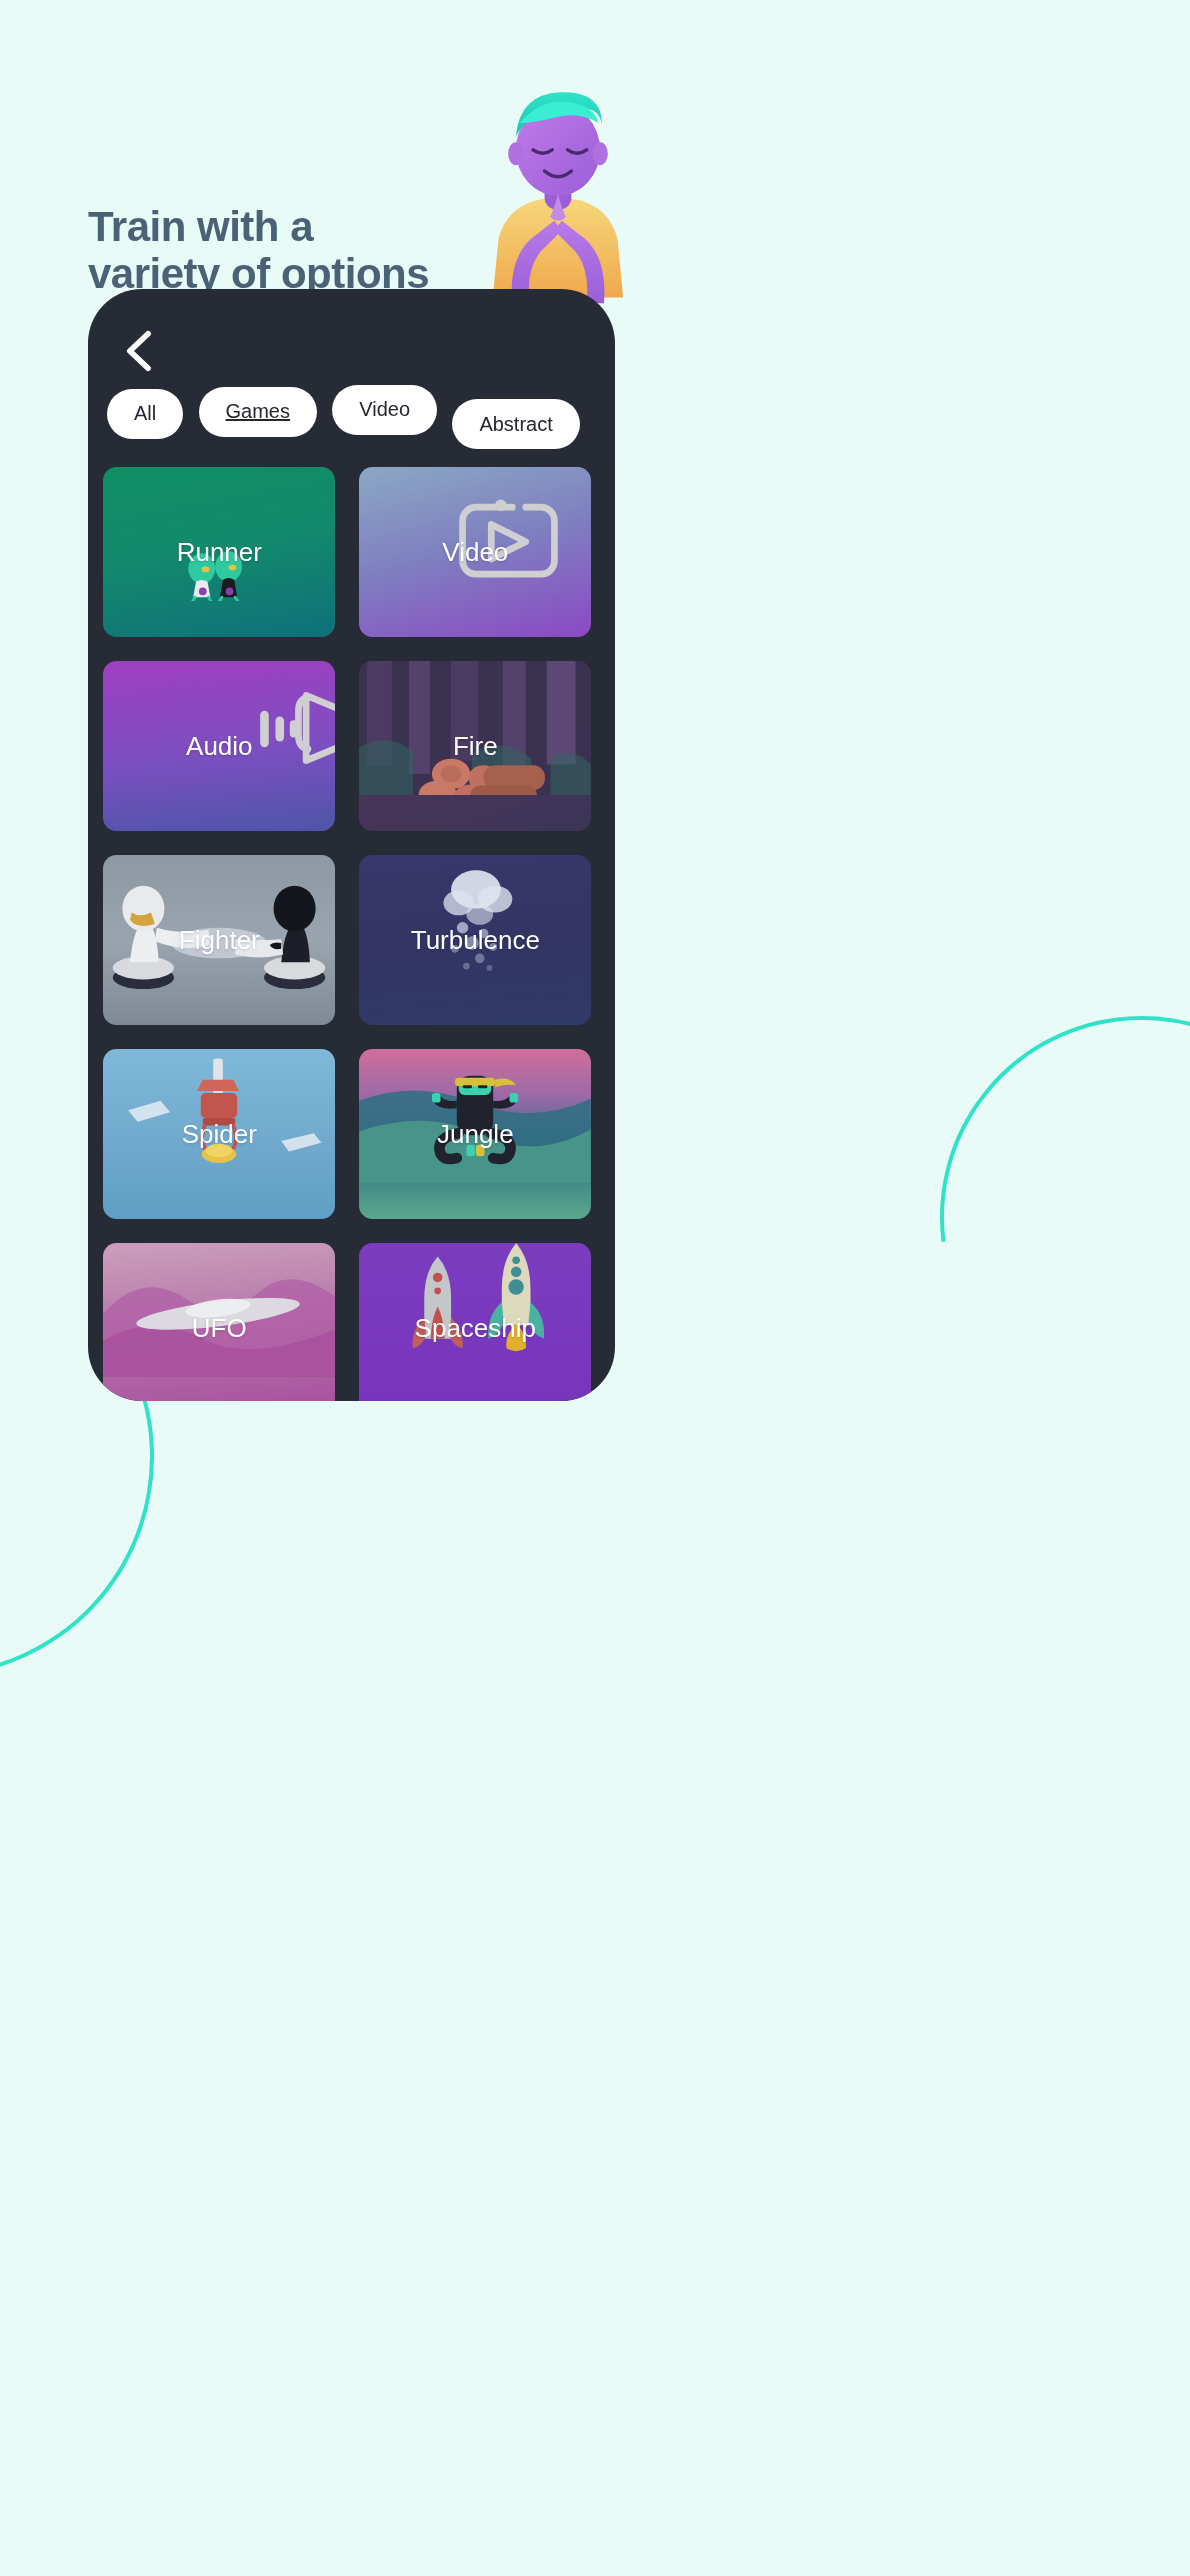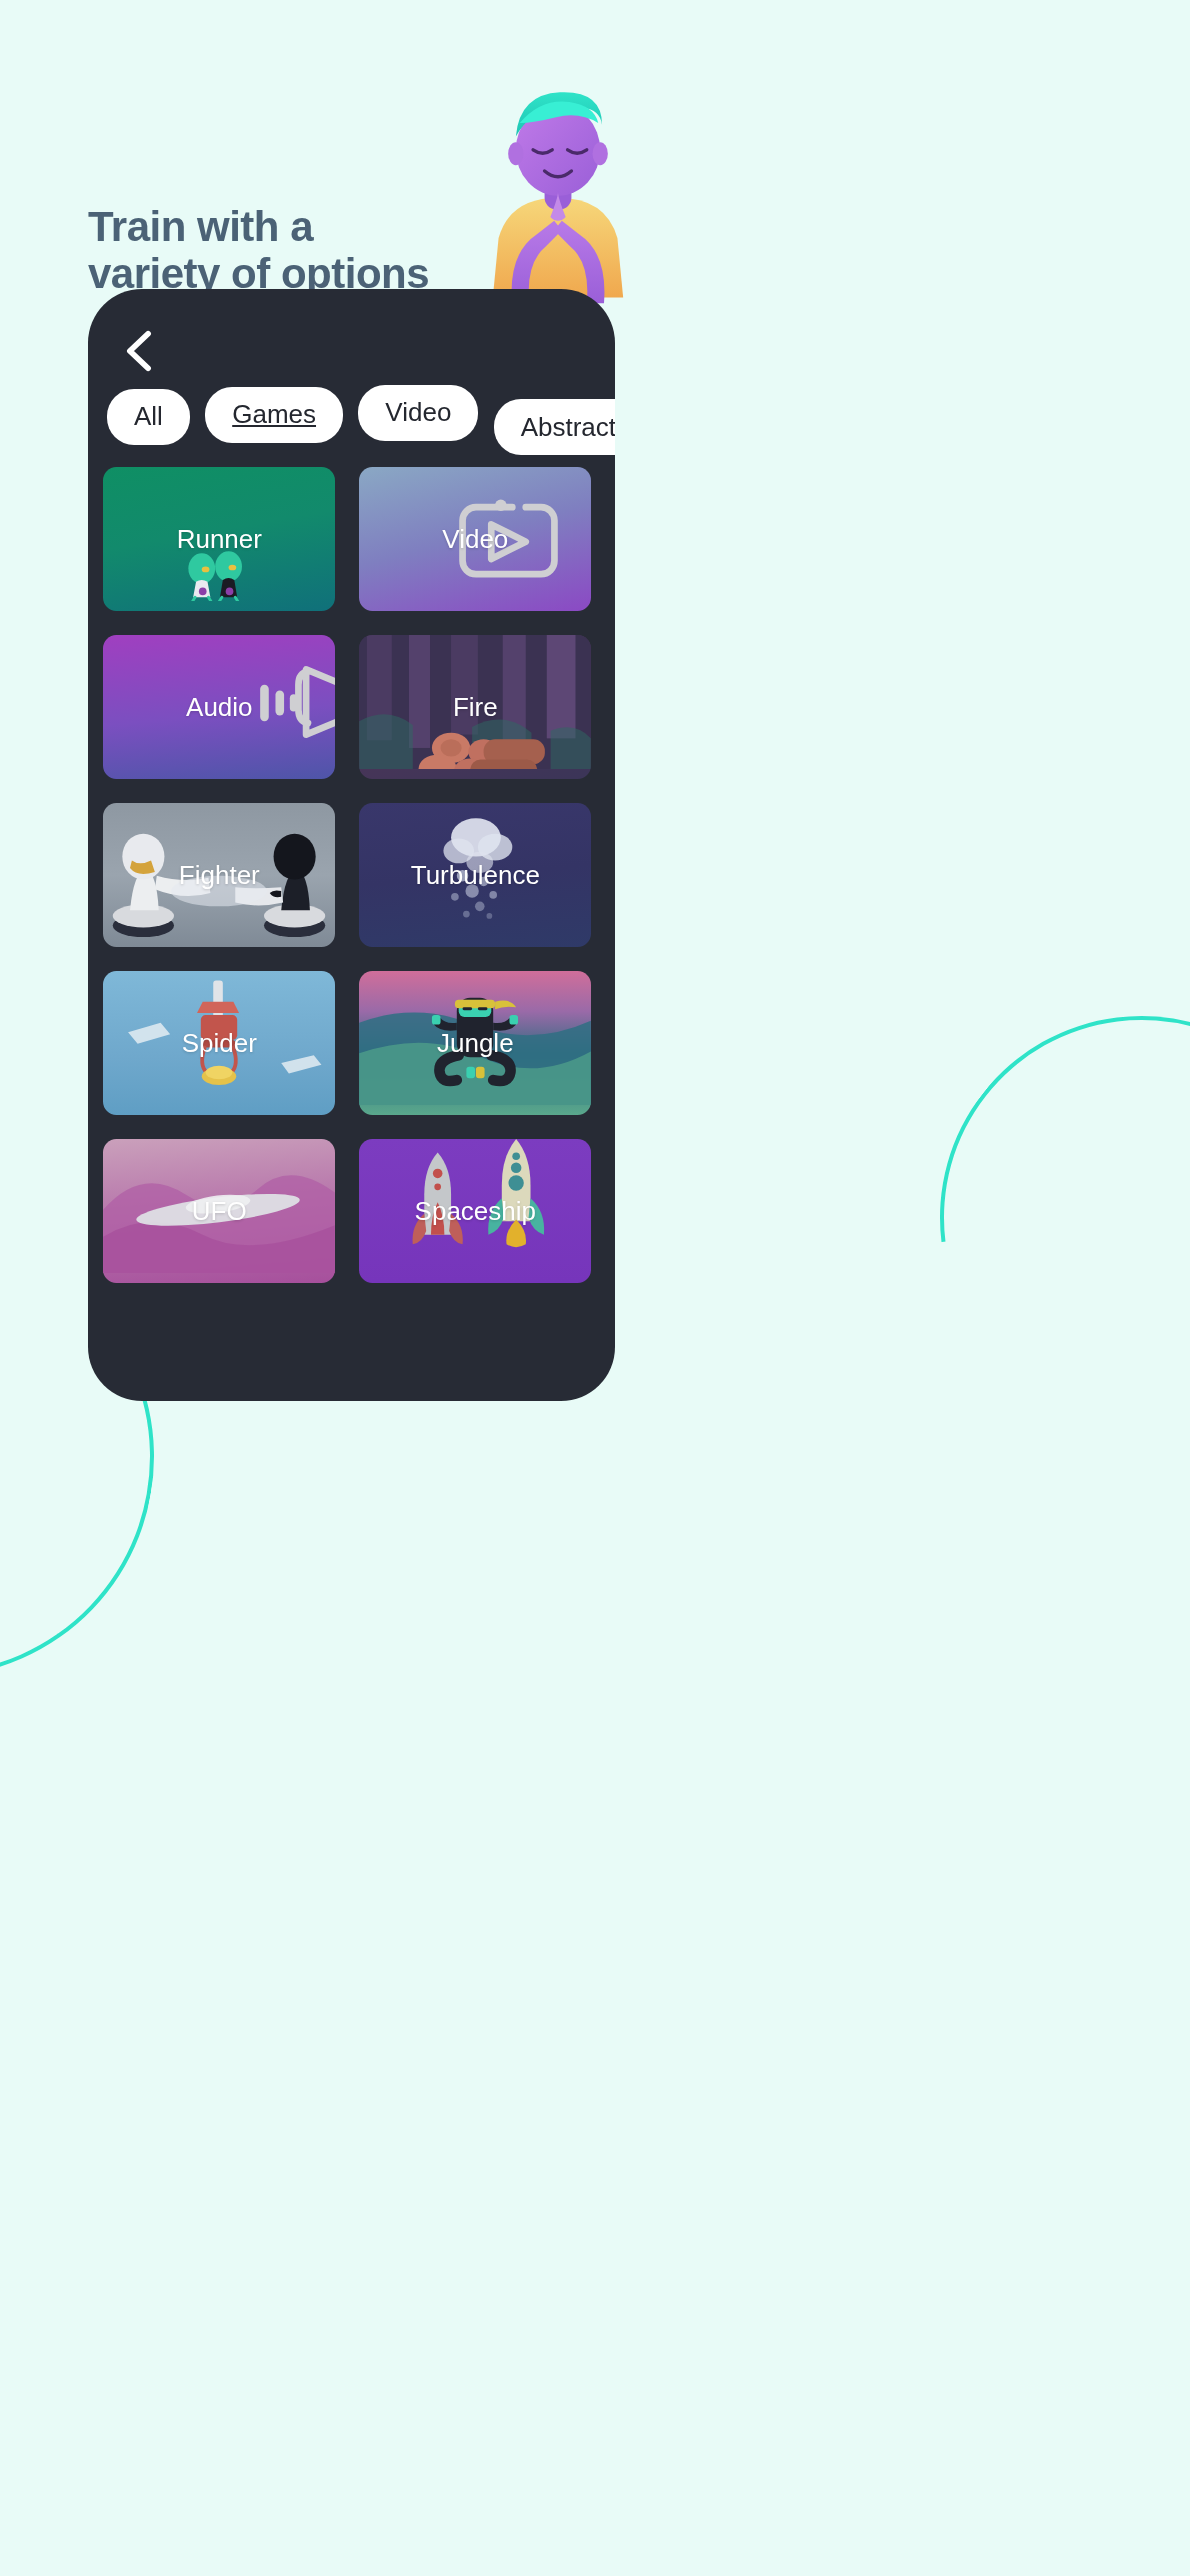--- a/index.html
+++ b/index.html
@@ -109,26 +109,26 @@
     width: 518px;
     height: 54px;
     display: flex;
     align-items: flex-start;
     gap: 15.3px;
   }
   .chip {
     background: #ffffff;
     color: #24272f;
     border-radius: 27px;
-    height: 56px;
+    height: 50px;
     padding: 0 27px;
     display: flex;
     align-items: center;
     justify-content: center;
-    font-size: 26px;
+    font-size: 20px;
     font-weight: 300;
     white-space: nowrap;
     cursor: pointer;
     flex: 0 0 auto;
   }
   .chip.c0 { margin-top: 5.8px; }
   .chip.c1 { margin-top: 3.8px; text-decoration: underline; }
   .chip.c2 { margin-top: 1.9px; }
   .chip.c3 { margin-top: 16px; }
 
@@ -138,21 +138,21 @@
     left: 15.3px;
     top: 178px;
     width: 506px;
     display: flex;
     flex-wrap: wrap;
     gap: 24px 24px;
   }
   .card {
     position: relative;
     width: 232px;
-    height: 144px;
+    height: 170px;
     border-radius: 13.4px;
     overflow: hidden;
     cursor: pointer;
     flex: 0 0 auto;
   }
   .card-label {
     position: absolute;
     left: 0; right: 0;
     top: 50%;
     transform: translateY(-50%);

